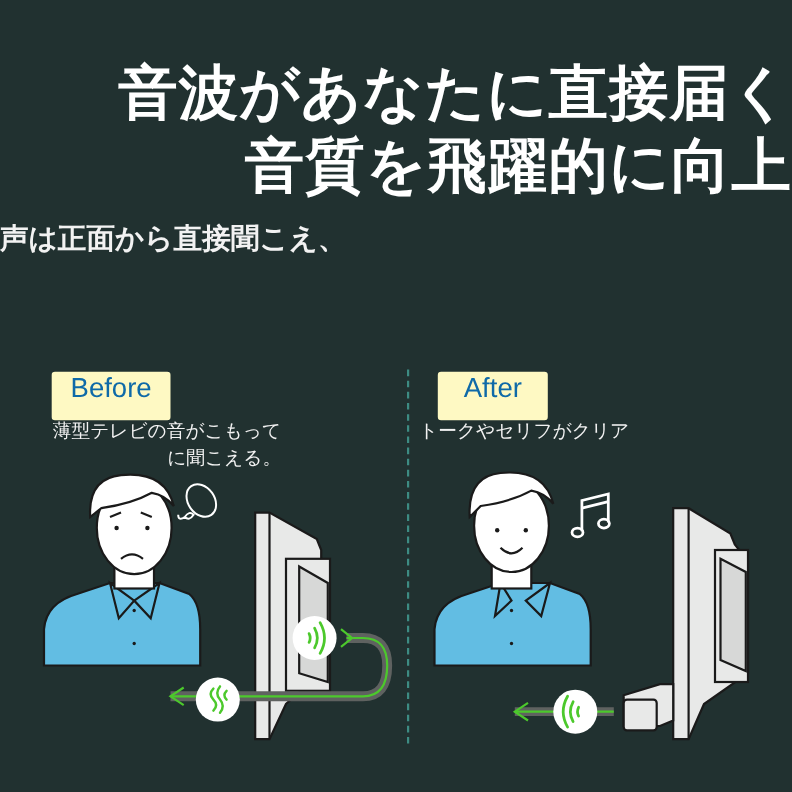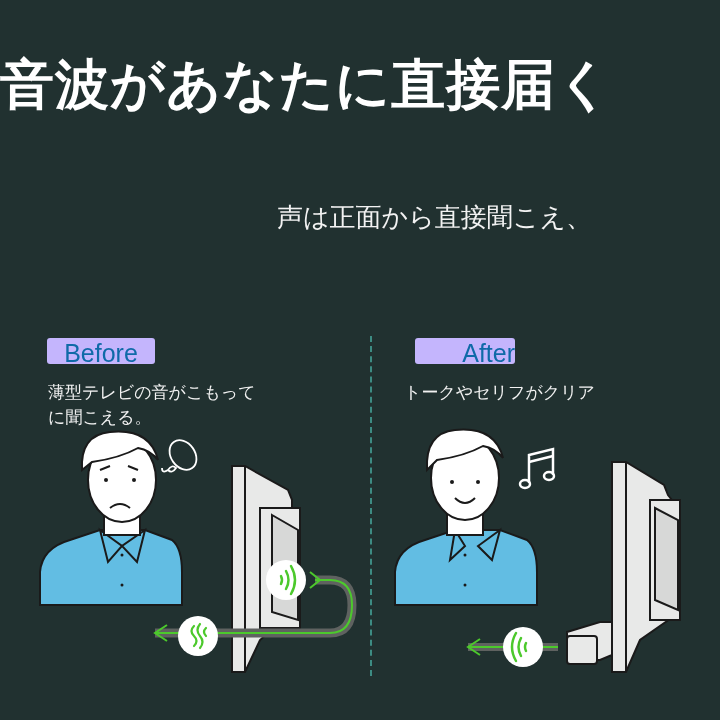--- a/index.html
+++ b/index.html
@@ -1,44 +1,45 @@
 <!DOCTYPE html>
 <html><head>
 <meta charset="utf-8">
 <style>
   html, body { margin:0; padding:0; }
   body { width:720px; height:720px; background:#213130; overflow:hidden; position:relative; font-family:"DejaVu Sans","Liberation Sans",sans-serif; color:#fff; }
-  .headline { position:absolute; left:0; top:52px; width:720px; text-align:left; font-weight:bold; font-size:54px; line-height:66px; letter-spacing:1px; }
-  .sub { position:absolute; left:0; top:198px; width:592px; text-align:right; font-size:26px; line-height:38px; color:#f2f2f2; }
-  .badge { position:absolute; top:338px; height:26px; background:#c4b5fd; border-radius:3px; color:#0f6aa8; font-size:25px; line-height:31px; text-align:center; font-family:"Liberation Sans","DejaVu Sans",sans-serif; }
-  .desc { position:absolute; top:380px; font-size:17px; line-height:25px; color:#f2f2f2; }
+  .headline { position:absolute; left:0; top:52px; width:720px; text-align:right; font-weight:bold; font-size:54px; line-height:66px; letter-spacing:1px; }
+  .sub { position:absolute; left:0; top:198px; width:592px; text-align:left; font-size:26px; line-height:38px; color:#f2f2f2;font-weight:bold; }
+  .badge { position:absolute; top:338px; height:44px; background:#fef9c3; border-radius:3px; color:#0f6aa8; font-size:25px; line-height:31px; text-align:center; font-family:"Liberation Sans","DejaVu Sans",sans-serif; }
+  .desc { position:absolute; top:380px; font-size:17px; line-height:25px; color:#f2f2f2;text-align:right; }
   .divider { position:absolute; left:370px; top:336px; width:0; height:340px; border-left:2px dashed #3d8c83; }
   svg { position:absolute; }
 </style>
 </head>
 <body>
 
 <div class="headline">
   <div>音波があなたに直接届く</div>
+  <div>音質を飛躍的に向上</div>
 </div>
 
 <div class="sub">
   <div>声は正面から直接聞こえ、</div>
 </div>
 
 <div class="badge" style="left:47px;width:108px;">Before</div>
 <div class="desc" style="left:48px;">
   <div>薄型テレビの音がこもって</div>
   <div>に聞こえる。</div>
 </div>
 
 <div class="divider"></div>
 
-<div class="badge" style="left:415px;width:100px;text-align:right;">After</div>
-<div class="desc" style="left:404px;">
+<div class="badge" style="left:398px;width:100px;">After</div>
+<div class="desc" style="left:381px;">
   <div>トークやセリフがクリア</div>
 </div>
 
 <svg style="left:0;top:420px;" width="370" height="270" viewBox="0 420 370 270">
 
   <g stroke="#1a1a1a" stroke-width="2">
     <path d="M40 605 L40 572 Q42 548 70 540 L100 530 L145 530 L172 540 Q182 548 182 572 L182 605 Z" fill="#62bde3"></path>
     <path d="M100 530 L122 546 L108 562 Z" fill="#62bde3"></path>
     <path d="M145 530 L122 546 L137 562 Z" fill="#62bde3"></path>
     <circle cx="122" cy="555" r="1.5" fill="#1a1a1a" stroke="none"></circle>

